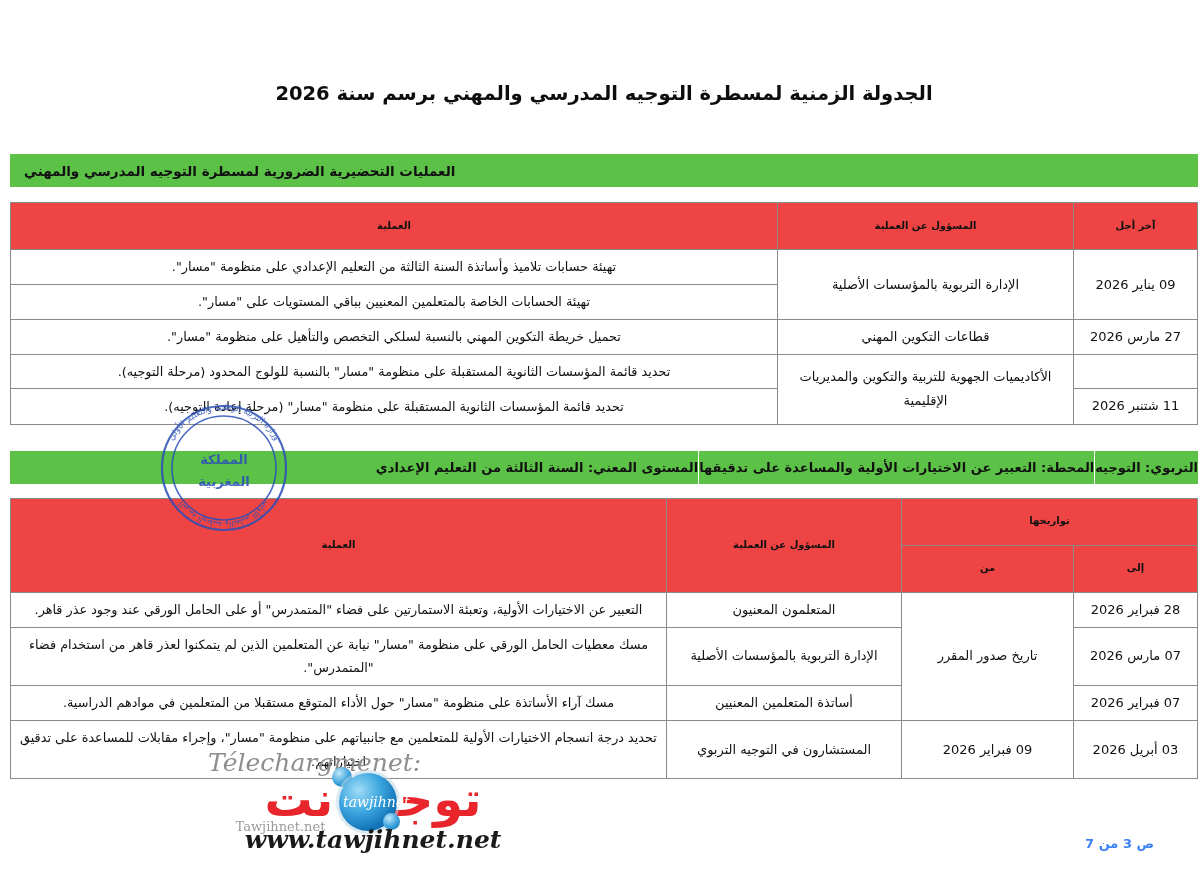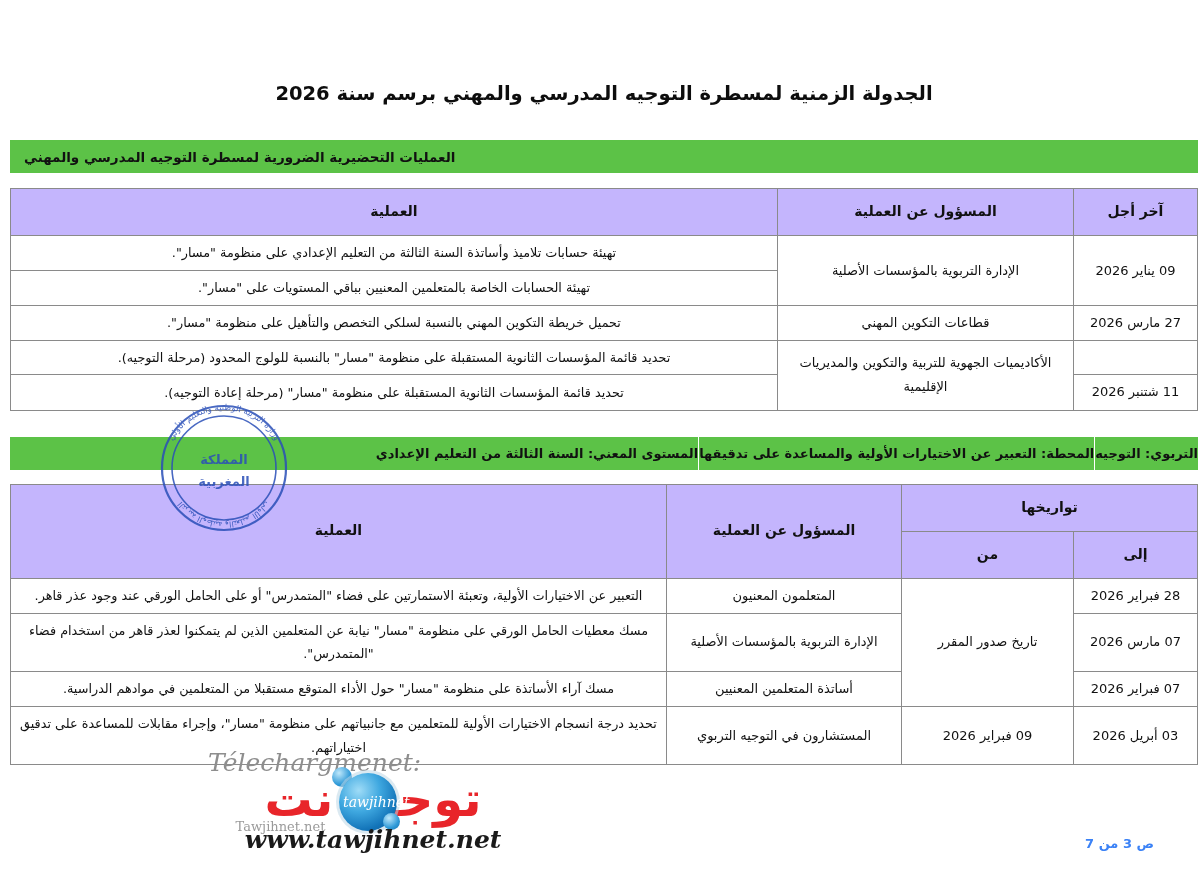--- a/index.html
+++ b/index.html
@@ -34,21 +34,21 @@
     margin: 0;
     padding-top: 82px;
     line-height: 1.2;
     color: #0d0d0d;
   }
 
   
   .green-banner {
     background: #5cc247;
     height: 33px;
-    margin-top: 35px;
+    margin-top: 49px;
     display: flex;
     align-items: center;
     position: relative;
     z-index: 2;
   }
   .green-banner .banner-text {
     font-size: 13.5px;
     font-weight: bold;
     color: #111;
     padding: 0 14px;
@@ -111,22 +111,22 @@
   table.doc-table td {
     border: 1px solid #8a8a8a;
     padding: 5px 8px;
     vertical-align: middle;
     line-height: 1.85;
     color: #111;
   }
   table.doc-table th {
     font-weight: bold;
     text-align: center;
-    background: #c4b5fd;
-    font-size: 14px;
+    background: #ef4444;
+    font-size: 10px;
     height: 36px;
   }
   .t1 { margin-top: 15px; }
   .t2 { margin-top: 14px; }
 
   .col-op      { text-align: center; }
   .col-resp    { text-align: center; }
   .col-deadline{ text-align: center; white-space: nowrap; }
   .col-date    { text-align: center; white-space: nowrap; }
 

